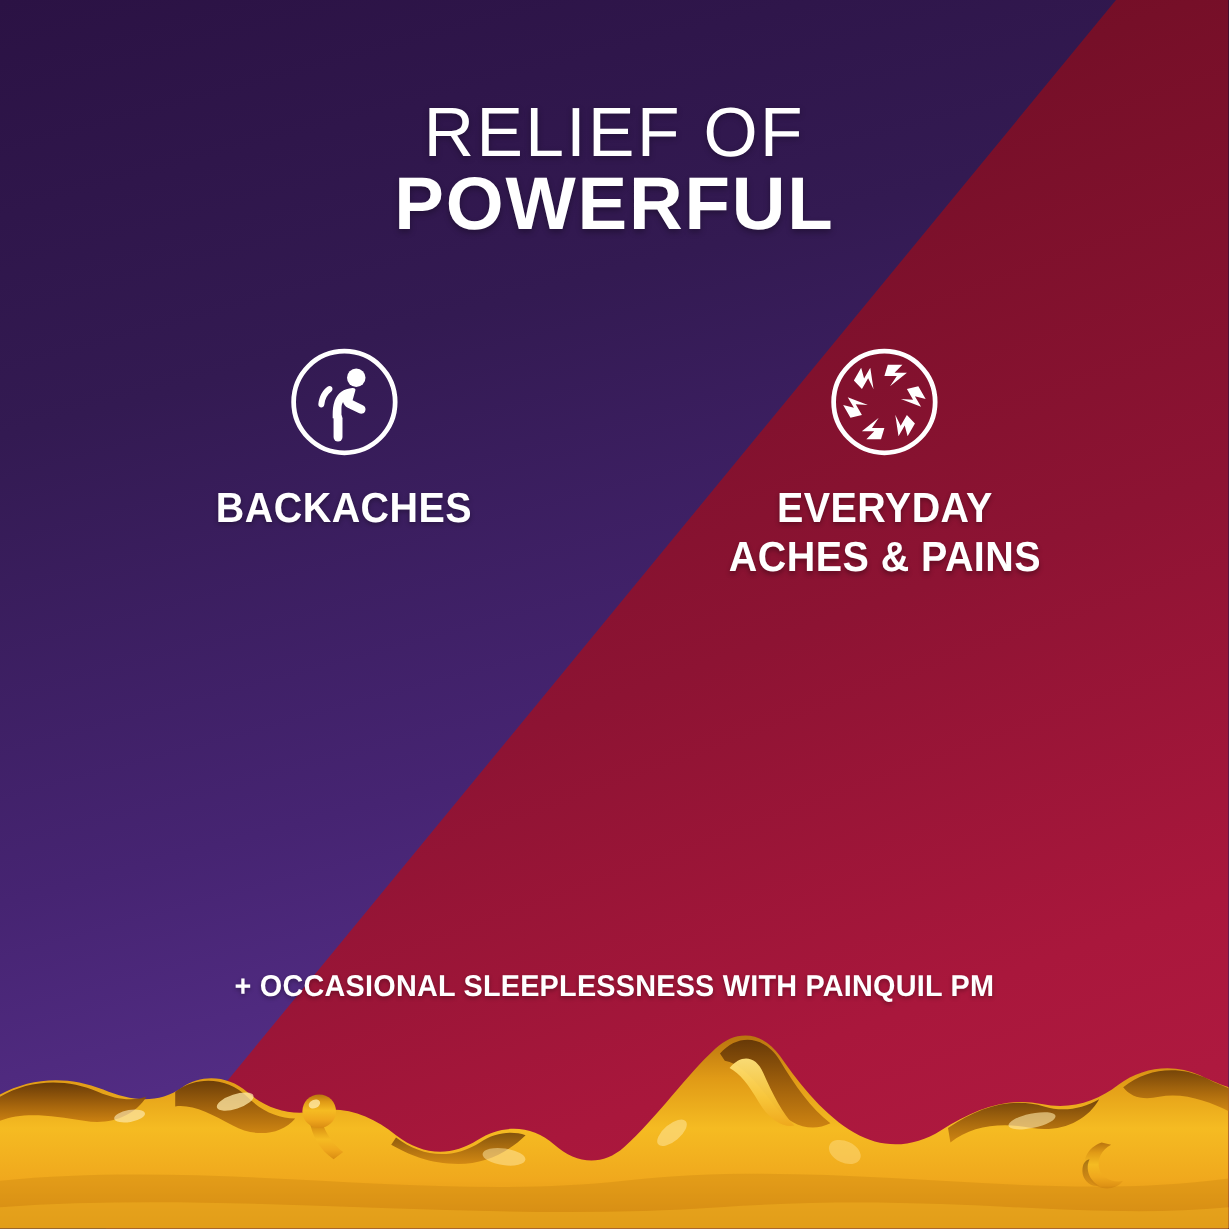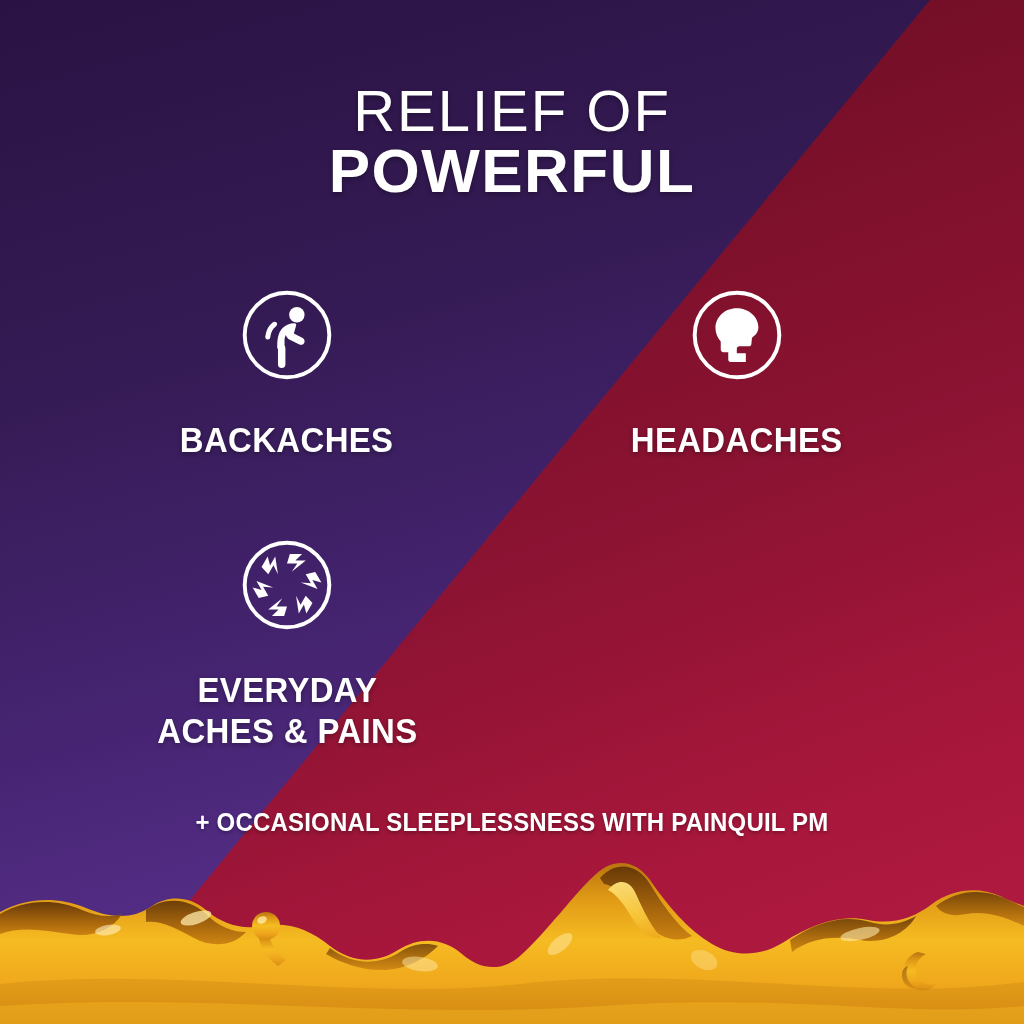--- a/index.html
+++ b/index.html
@@ -64,21 +64,20 @@
     left: 62px;
     width: 900px;
     display: grid;
     grid-template-columns: 1fr 1fr;
     grid-template-rows: 250px 250px;
   }
   .symptom-cell {
     display: flex;
     flex-direction: column;
     align-items: center;
-    gap: 16px;
   }
   .symptom-icon {
     width: 94px;
     height: 94px;
     display: block;
   }
   .symptom-label {
     margin-top: 21px;
     color: #ffffff;
     font-size: 35px;
@@ -136,27 +135,20 @@
         <g fill="#ffffff">
           <circle cx="60.5" cy="28.5" r="8.2"></circle>
           <path d="M57 37.5c-7.5 0.5 -13.2 4.6 -15.6 11.4c-1.4 4 -1.8 8 -1.8 12.2l0 3.2l7.8 0l0 -8.6c0 -2.2 0.4 -4.2 1.4 -5.8c0.6 2.2 2 4 4.2 5.1l10.2 5c1.9 0.9 4.1 0.2 5.1 -1.6c1 -1.9 0.3 -4.2 -1.6 -5.2l-9.4 -4.7l2.4 -8.6c0.5 -1.7 -0.5 -2.5 -2.7 -2.4z"></path>
           <rect x="40.4" y="60.5" width="7.9" height="24.5" rx="3.9"></rect>
           <path d="M35 36.5c-4.6 3.5 -7.3 8.6 -8.1 15.3c-0.2 1.5 0.8 2.8 2.3 3c1.5 0.2 2.8 -0.9 3 -2.4c0.6 -5.3 2.7 -9.2 6.2 -11.8c1.2 -0.9 1.4 -2.6 0.5 -3.8c-0.9 -1.2 -2.7 -1.4 -3.9 -0.3z"></path>
         </g>
       </svg>
       <div class="symptom-label">BACKACHES</div>
     </div>
 
-    <div class="symptom-cell">
-      <svg class="symptom-icon" viewBox="0 0 100 100">
-        <circle cx="50" cy="50" r="45" fill="none" stroke="#ffffff" stroke-width="4.2"></circle>
-        <path fill="#ffffff" d="M49.5 21.5c-12.4 0 -22.4 9.3 -22.4 21.1c0 5.6 2.1 10.3 5.6 14.2l0 8.6c0 1.6 1.3 2.9 2.9 2.9l5.1 0l0 8.1c0 1.3 1.1 2.4 2.4 2.4l16.3 0l0 -9.4l-9.6 0l0 -4.6c0 -1.5 1.2 -2.7 2.7 -2.7l10.1 0c1.4 0 2.6 -1.1 2.7 -2.5l0.5 -5.4c0.1 -1.1 0.7 -2 1.6 -2.6c3.4 -2.2 5.4 -5.6 5.4 -9.8c0 -11.8 -10.9 -20.3 -23.3 -20.3z"></path>
-      </svg>
-      <div class="symptom-label">HEADACHES</div>
-    </div>
 
 
     <div class="symptom-cell">
       <svg class="symptom-icon" viewBox="0 0 100 100">
         <circle cx="50" cy="50" r="45" fill="none" stroke="#ffffff" stroke-width="4.2"></circle>
         <g fill="#ffffff">
           <g transform="translate(50,50)">
             <g transform="rotate(0)">
               <path d="M3 -30 l13 0 l-7 7 l11 0 l-15 12 l6 -9 l-11 0 z" transform="translate(0,-3)"></path>
             </g>

